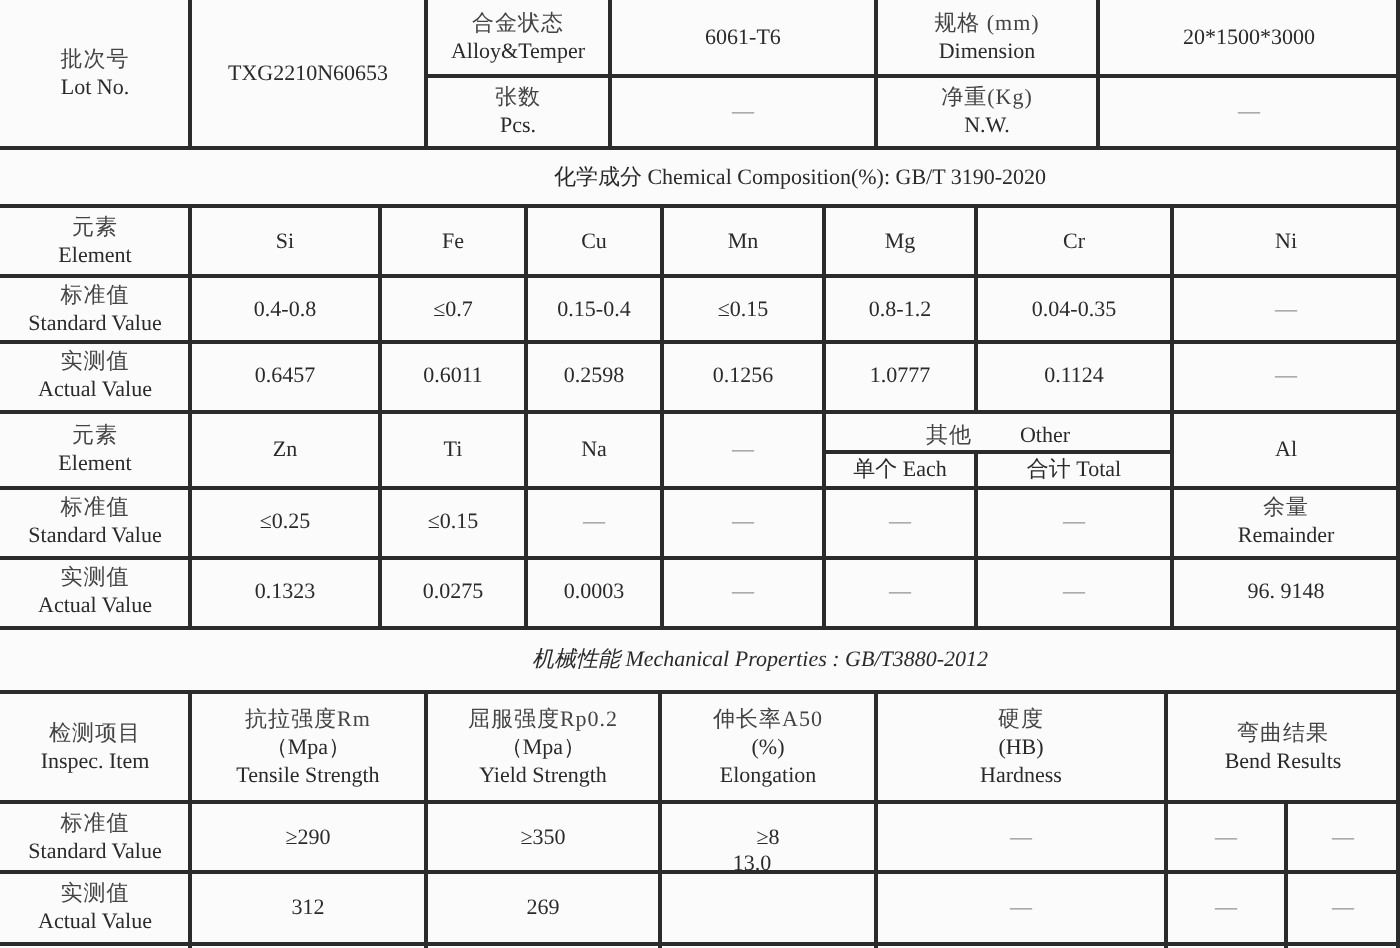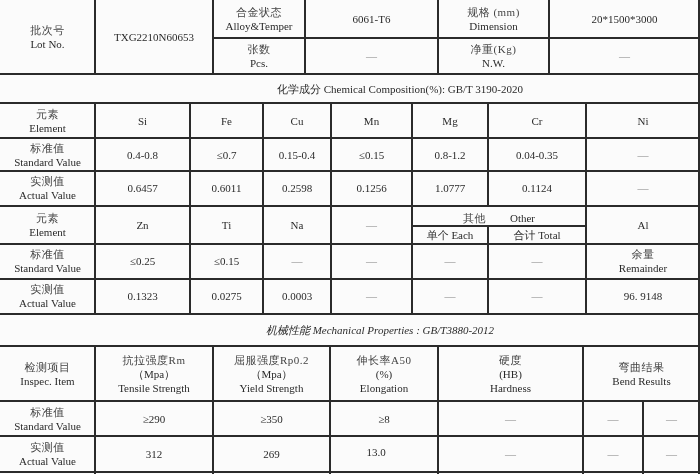--- a/index.html
+++ b/index.html
@@ -312,21 +312,21 @@
   <div class="cell" style="left:0;top:437px;width:95px;height:34px;">
     <span class="cn">实测值</span>
     <span>Actual Value</span>
   </div>
   <div class="cell" style="left:95px;top:437px;width:118px;height:34px;">
       <span>312</span>
     </div>
   <div class="cell" style="left:213px;top:437px;width:117px;height:34px;">
       <span>269</span>
     </div>
-  <div class="cell" style="left:330px;top:435px;width:92px;height:34px;">
+  <div class="cell" style="left:330px;top:415px;width:92px;height:34px;">
       <span>13.0</span>
     </div>
   <div class="cell" style="left:438px;top:437px;width:145px;height:34px;">
       <span style="color:#888">—</span>
     </div>
   <div class="cell" style="left:583px;top:437px;width:60px;height:34px;">
       <span style="color:#888">—</span>
     </div>
   <div class="cell" style="left:643px;top:437px;width:57px;height:34px;">
       <span style="color:#888">—</span>

